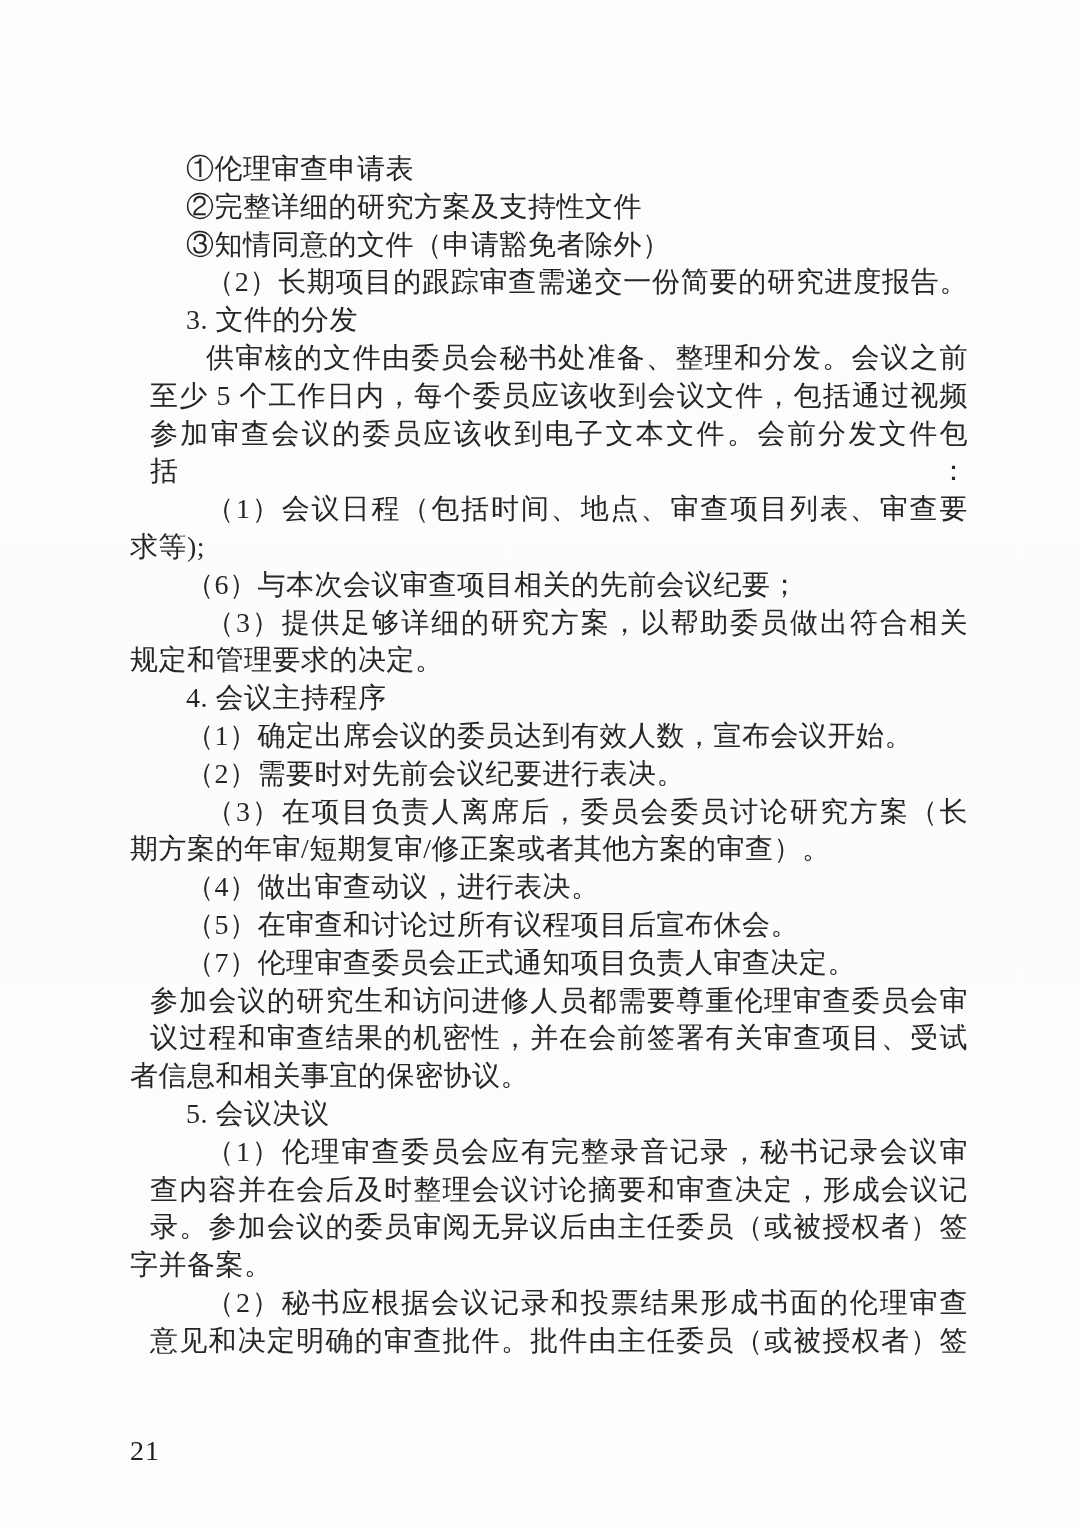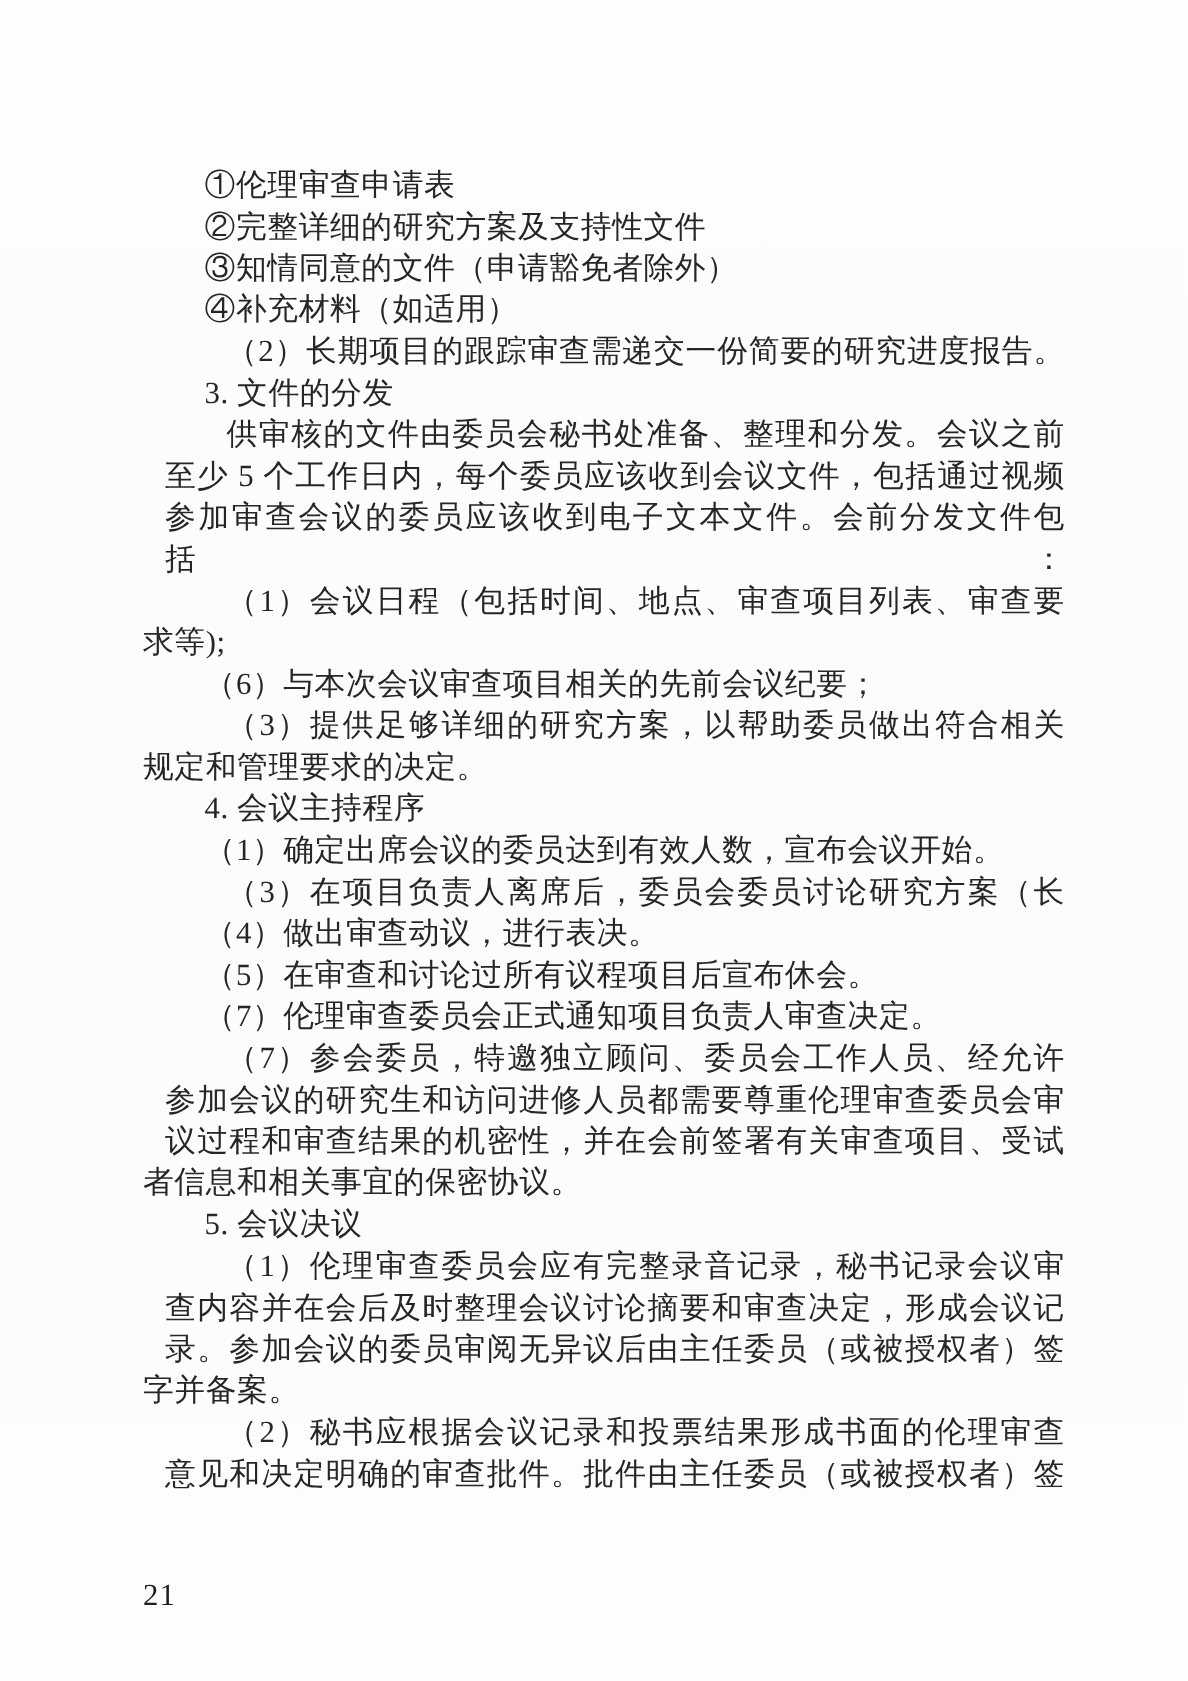--- a/index.html
+++ b/index.html
@@ -52,38 +52,38 @@
   }
 </style>
 </head>
 <body>
 
 <div class="page">
   <div class="content">
     <div class="line in">①伦理审查申请表</div>
     <div class="line in">②完整详细的研究方案及支持性文件</div>
     <div class="line in">③知情同意的文件（申请豁免者除外）</div>
-    <div class="line in">④补充材料（如适用）</div>
     <div class="line in ju">（2）长期项目的跟踪审查需递交一份简要的研究进度报告。</div>
     <div class="line in">3. 文件的分发</div>
     <div class="line in ju">供审核的文件由委员会秘书处准备、整理和分发。会议之前</div>
     <div class="line ju">至少 5 个工作日内，每个委员应该收到会议文件，包括通过视频</div>
     <div class="line ju">参加审查会议的委员应该收到电子文本文件。会前分发文件包括：</div>
     <div class="line in ju">（1）会议日程（包括时间、地点、审查项目列表、审查要</div>
     <div class="line">求等);</div>
     <div class="line in">（6）与本次会议审查项目相关的先前会议纪要；</div>
     <div class="line in ju">（3）提供足够详细的研究方案，以帮助委员做出符合相关</div>
     <div class="line">规定和管理要求的决定。</div>
     <div class="line in">4. 会议主持程序</div>
     <div class="line in">（1）确定出席会议的委员达到有效人数，宣布会议开始。</div>
+    <div class="line in">（2）需要时对先前会议纪要进行表决。</div>
     <div class="line in ju">（3）在项目负责人离席后，委员会委员讨论研究方案（长</div>
+    <div class="line">期方案的年审/短期复审/修正案或者其他方案的审查）。</div>
     <div class="line in">（4）做出审查动议，进行表决。</div>
     <div class="line in">（5）在审查和讨论过所有议程项目后宣布休会。</div>
     <div class="line in">（7）伦理审查委员会正式通知项目负责人审查决定。</div>
-    <div class="line in ju">（7）参会委员，特邀独立顾问、委员会工作人员、经允许</div>
     <div class="line ju">参加会议的研究生和访问进修人员都需要尊重伦理审查委员会审</div>
     <div class="line ju">议过程和审查结果的机密性，并在会前签署有关审查项目、受试</div>
     <div class="line">者信息和相关事宜的保密协议。</div>
     <div class="line in">5. 会议决议</div>
     <div class="line in ju">（1）伦理审查委员会应有完整录音记录，秘书记录会议审</div>
     <div class="line ju">查内容并在会后及时整理会议讨论摘要和审查决定，形成会议记</div>
     <div class="line ju">录。参加会议的委员审阅无异议后由主任委员（或被授权者）签</div>
     <div class="line">字并备案。</div>
     <div class="line in ju">（2）秘书应根据会议记录和投票结果形成书面的伦理审查</div>
     <div class="line ju">意见和决定明确的审查批件。批件由主任委员（或被授权者）签</div>

